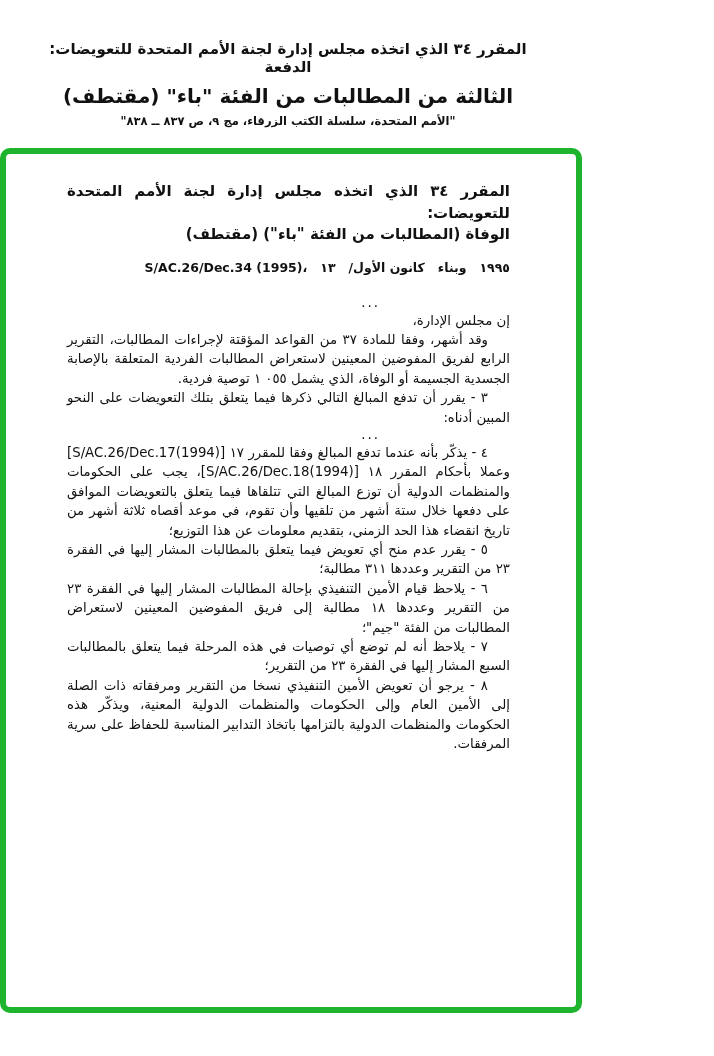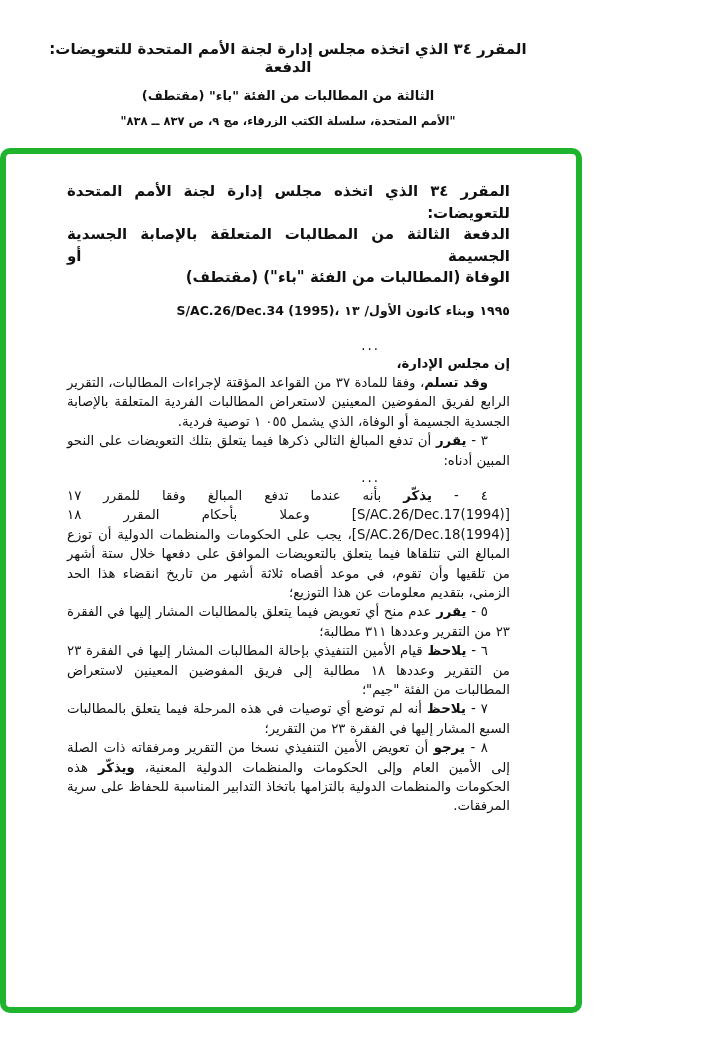--- a/index.html
+++ b/index.html
@@ -16,21 +16,21 @@
   .outer-header {
     padding-top: 40px;
     text-align: center;
     direction: rtl;
   }
   .oh-line1 {
     font-size: 15px; font-weight: bold; line-height: 18px;
     margin: 0 48px 11px 48px;
   }
   .oh-line2 {
-    font-size: 13px; font-weight: bold; line-height: 18px;
+    font-size: 20px; font-weight: bold; line-height: 18px;
     margin-bottom: 9px;
   }
   .oh-line3 {
     font-size: 11.5px; font-weight: bold; line-height: 14px;
   }
 
   
   .green-box {
     box-sizing: border-box;
     width: 582px; height: 865px;
@@ -53,21 +53,21 @@
     text-align-last: justify;
   }
   .title-line.last { text-align: right; text-align-last: right; }
 
   
   .dateline {
     direction: ltr;
     display: flex;
     justify-content: flex-end;
     align-items: center;
-    gap: 5px;
+    gap: 13px;
     margin-top: 14px;
     font-size: 12.5px;
     font-weight: bold;
     white-space: nowrap;
   }
 
   
   .doc-body {
     margin-top: 20px;
     font-size: 13.3px;
@@ -77,54 +77,53 @@
   .doc-body p { margin: 0; }
   p.para { text-indent: 22px; }
   p.salutation { text-indent: 0; font-weight: bold; }
   p.dots {
     text-align: right; text-align-last: right;
     text-indent: 0;
     padding-left: 0; padding-right: 130px;
     letter-spacing: 2px;
     line-height: 16px;
   }
-  .b { font-weight: bold; }
+  .b { font-weight: normal; }
 </style>
 </head>
 <body>
 
 <div class="page">
 
   <header class="outer-header">
     <div class="oh-line1">المقرر ٣٤ الذي اتخذه مجلس إدارة لجنة الأمم المتحدة للتعويضات: الدفعة</div>
     <div class="oh-line2">الثالثة من المطالبات من الفئة "باء" (مقتطف)</div>
     <div class="oh-line3">"الأمم المتحدة، سلسلة الكتب الزرقاء، مج ٩، ص ٨٣٧ ــ ٨٣٨"</div>
   </header>
 
   <div class="green-box" style="border-color: rgb(30, 180, 45);">
     <div class="content">
 
       <h1 class="title">
         <div class="title-line">المقرر ٣٤ الذي اتخذه مجلس إدارة لجنة الأمم المتحدة للتعويضات:</div>
-        <div class="title-line">الدفعة الثالثة من المطالبات المتعلقة بالإصابة الجسدية الجسيمة أو</div>
         <div class="title-line last">الوفاة (المطالبات من الفئة "باء") (مقتطف)</div>
       </h1>
 
       <div class="dateline">
           <span dir="auto">S/AC.26/Dec.34 (1995)،</span>
           <span dir="auto">١٣</span>
           <span dir="auto">كانون الأول/</span>
           <span dir="auto">وبناء</span>
           <span dir="auto">١٩٩٥</span>
         </div>
 
       <div class="doc-body">
           <p class="dots">...</p>
           <p class="salutation"><span class="b">إن مجلس الإدارة،</span></p>
-          <p class="para"><span class="b">وقد تسلم</span><span>، وفقا للمادة ٣٧ من القواعد المؤقتة لإجراءات المطالبات، التقرير الرابع لفريق المفوضين المعينين لاستعراض المطالبات الفردية المتعلقة بالإصابة الجسدية الجسيمة أو الوفاة، الذي يشمل ١&nbsp;٠٥٥ توصية فردية.</span></p>
+          <p class="para"><span class="b">وقد أشهر</span><span>، وفقا للمادة ٣٧ من القواعد المؤقتة لإجراءات المطالبات، التقرير الرابع لفريق المفوضين المعينين لاستعراض المطالبات الفردية المتعلقة بالإصابة الجسدية الجسيمة أو الوفاة، الذي يشمل ١&nbsp;٠٥٥ توصية فردية.</span></p>
           <p class="para"><span>٣ - </span><span class="b">يقرر</span><span> أن تدفع المبالغ التالي ذكرها فيما يتعلق بتلك التعويضات على النحو المبين أدناه:</span></p>
           <p class="dots">...</p>
           <p class="para"><span>٤ - </span><span class="b">يذكّر</span><span> بأنه عندما تدفع المبالغ وفقا للمقرر ١٧ [S/AC.26/Dec.17(1994)] وعملا بأحكام المقرر ١٨ [S/AC.26/Dec.18(1994)]، يجب على الحكومات والمنظمات الدولية أن توزع المبالغ التي تتلقاها فيما يتعلق بالتعويضات الموافق على دفعها خلال ستة أشهر من تلقيها وأن تقوم، في موعد أقصاه ثلاثة أشهر من تاريخ انقضاء هذا الحد الزمني، بتقديم معلومات عن هذا التوزيع؛</span></p>
           <p class="para"><span>٥ - </span><span class="b">يقرر</span><span> عدم منح أي تعويض فيما يتعلق بالمطالبات المشار إليها في الفقرة ٢٣ من التقرير وعددها ٣١١ مطالبة؛</span></p>
           <p class="para"><span>٦ - </span><span class="b">يلاحظ</span><span> قيام الأمين التنفيذي بإحالة المطالبات المشار إليها في الفقرة ٢٣ من التقرير وعددها ١٨ مطالبة إلى فريق المفوضين المعينين لاستعراض المطالبات من الفئة "جيم"؛</span></p>
           <p class="para"><span>٧ - </span><span class="b">يلاحظ</span><span> أنه لم توضع أي توصيات في هذه المرحلة فيما يتعلق بالمطالبات السبع المشار إليها في الفقرة ٢٣ من التقرير؛</span></p>
           <p class="para"><span>٨ - </span><span class="b">يرجو</span><span> أن تعويض الأمين التنفيذي نسخا من التقرير ومرفقاته ذات الصلة إلى الأمين العام وإلى الحكومات والمنظمات الدولية المعنية، </span><span class="b">ويذكّر</span><span> هذه الحكومات والمنظمات الدولية بالتزامها باتخاذ التدابير المناسبة للحفاظ على سرية المرفقات.</span></p>
         </div>
 
     </div>

